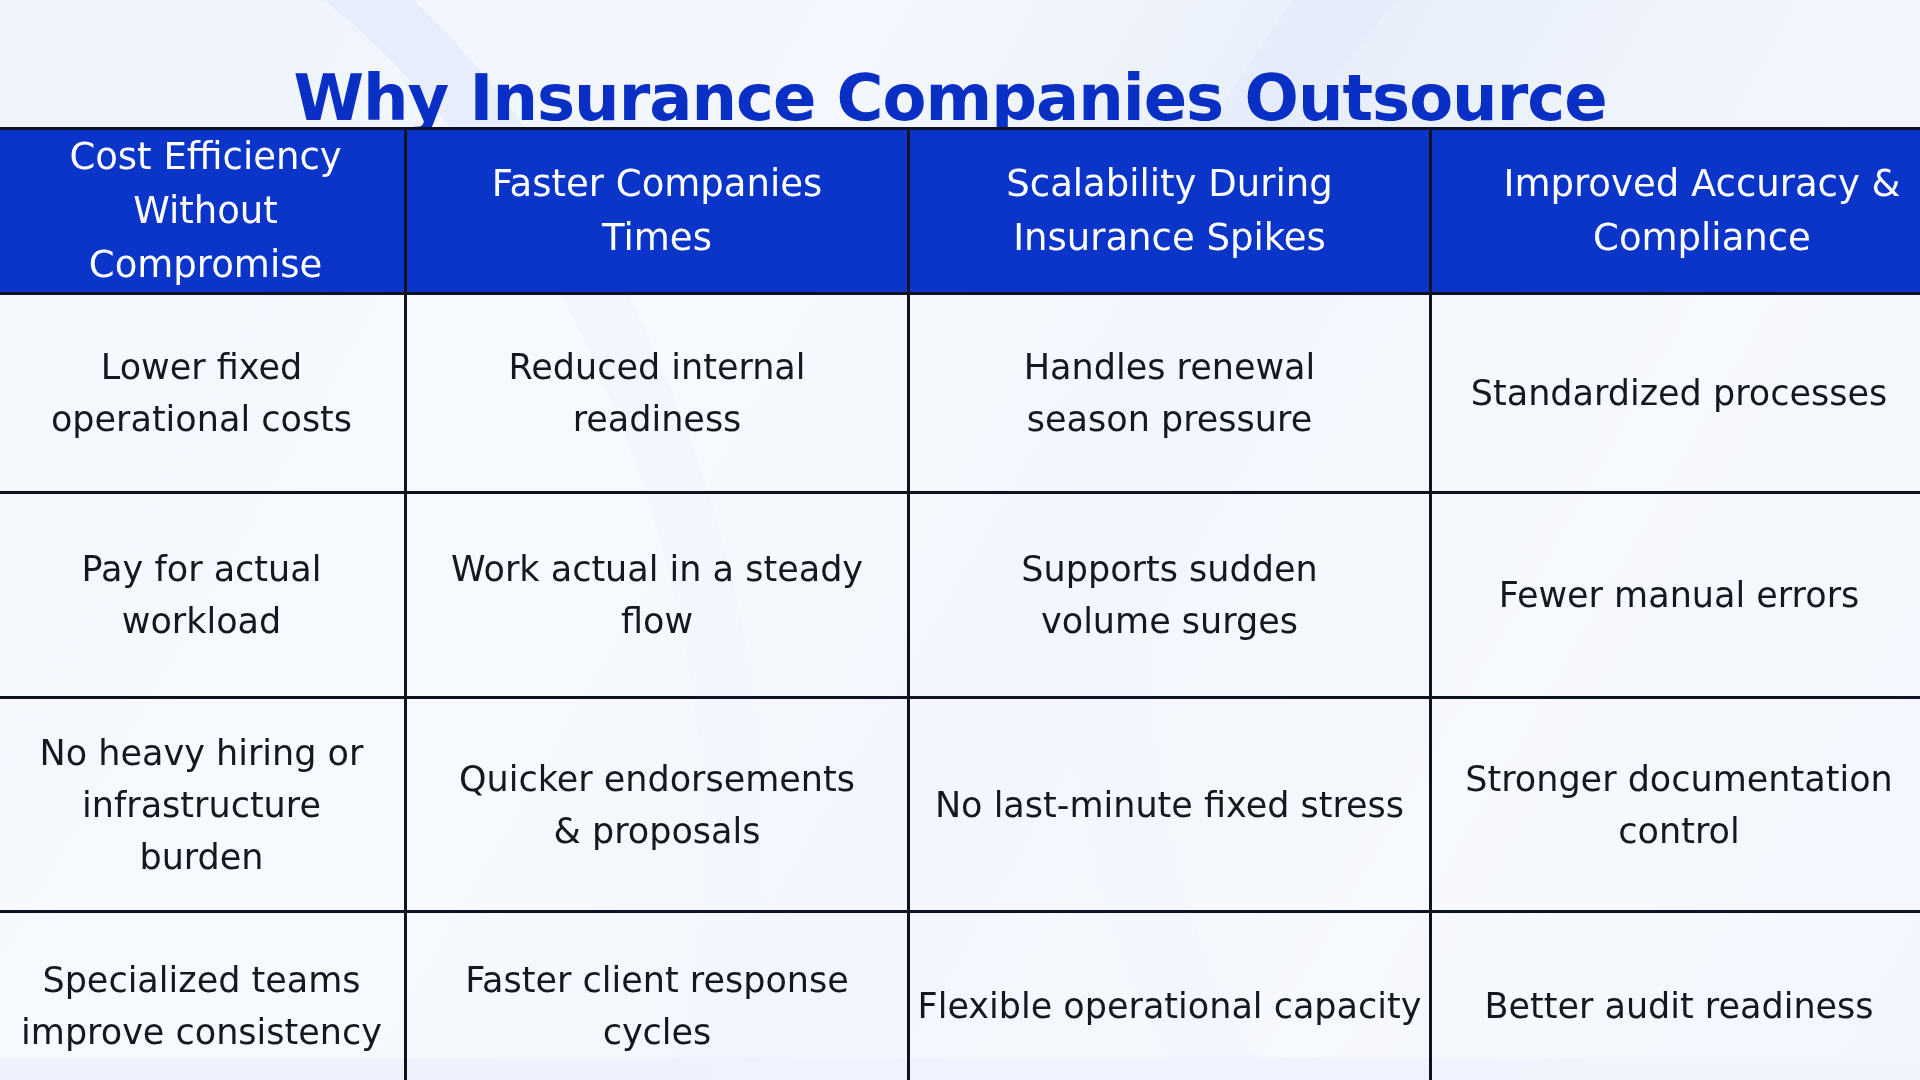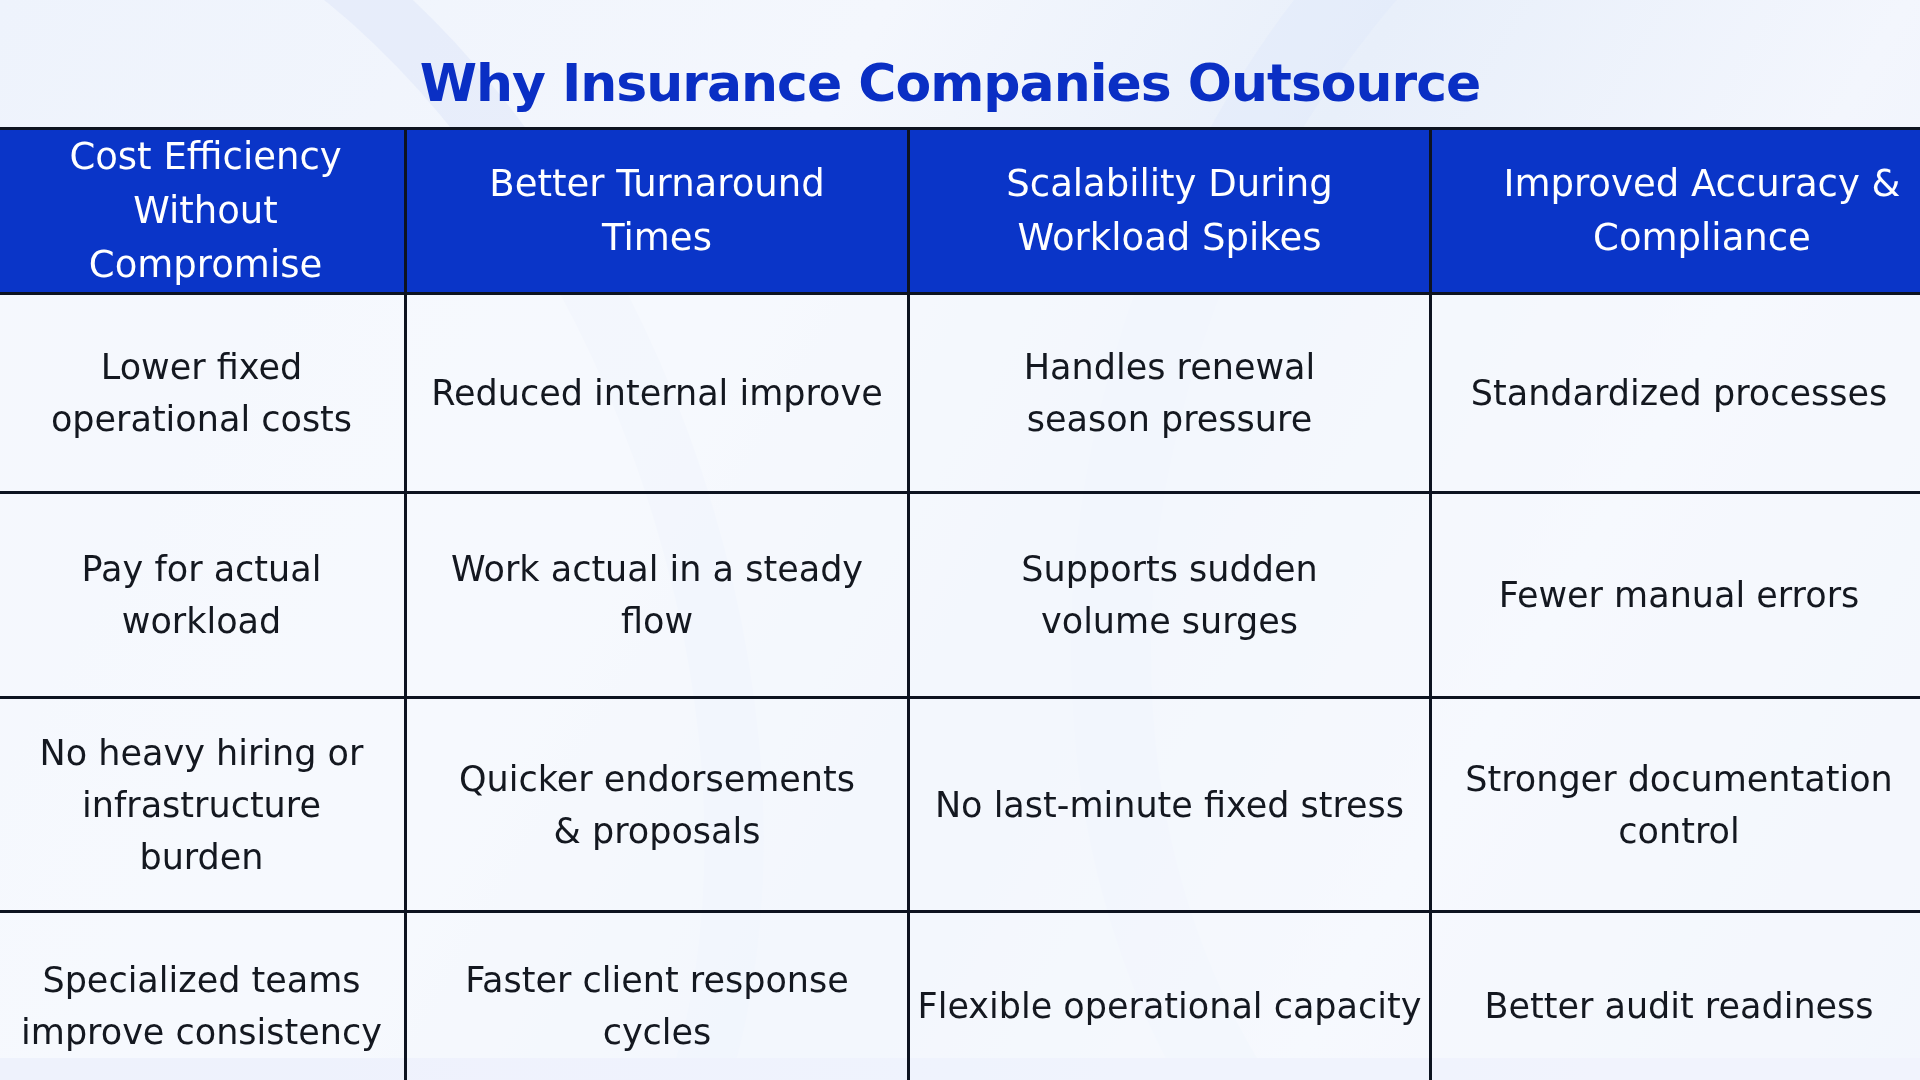--- a/index.html
+++ b/index.html
@@ -14,21 +14,21 @@
   }
   .swoosh.s1 { left:-300px; top:-200px; width:900px; height:1500px; border:60px solid rgba(220,228,248,0.45); transform:rotate(-20deg); }
   .swoosh.s2 { left:1100px; top:-400px; width:1400px; height:1700px; border:80px solid rgba(225,232,250,0.45); transform:rotate(25deg); }
   .bottom-band {
     position:absolute; left:0; top:1058px; width:1920px; height:22px;
     background:linear-gradient(90deg,#d6def8,#e2e2fb);
   }
   .title {
     position:absolute; left:0; top:18px; width:1900px; text-align:center;
     font-family:"DejaVu Sans","Liberation Sans",sans-serif;
-    font-weight:bold; font-size:52px; letter-spacing:-1px;
+    font-weight:bold; font-size:64px; letter-spacing:-1px;
     color:#0a2fc4;
   }
   table.grid {
     position:absolute; left:-4px; top:127px; width:1930px;
     border-collapse:collapse; table-layout:fixed;
   }
   table.grid th, table.grid td {
     border:3px solid #0d1320; text-align:center; vertical-align:middle;
     padding:0 18px; box-sizing:border-box;
   }
@@ -58,29 +58,29 @@
 <table class="grid">
   <colgroup>
       <col class="c1">
       <col class="c2">
       <col class="c3">
       <col class="c4">
     </colgroup>
   <thead>
     <tr>
       <th style="padding-left:26px">Cost Efficiency Without Compromise</th>
-      <th style="padding:0 70px">Better Turnaround Times</th>
-      <th style="padding:0 90px">Scalability During Workload Spikes</th>
+      <th style="padding:0 70px">Faster Companies Times</th>
+      <th style="padding:0 90px">Scalability During Insurance Spikes</th>
       <th style="padding:0 14px 0 60px">Improved Accuracy &amp; Compliance</th>
     </tr>
   </thead>
   <tbody>
     <tr class="r1">
       <td style="padding:0 50px">Lower fixed operational costs</td>
-      <td>Reduced internal improve</td>
+      <td>Reduced internal readiness</td>
       <td style="padding:0 50px">Handles renewal season pressure</td>
       <td>Standardized processes</td>
     </tr>
     <tr class="r2">
       <td style="padding:0 70px">Pay for actual workload</td>
       <td style="padding:0 6px">Work actual in a steady flow</td>
       <td style="padding:18px 50px">Supports sudden volume surges</td>
       <td>Fewer manual errors</td>
     </tr>
     <tr class="r3">

